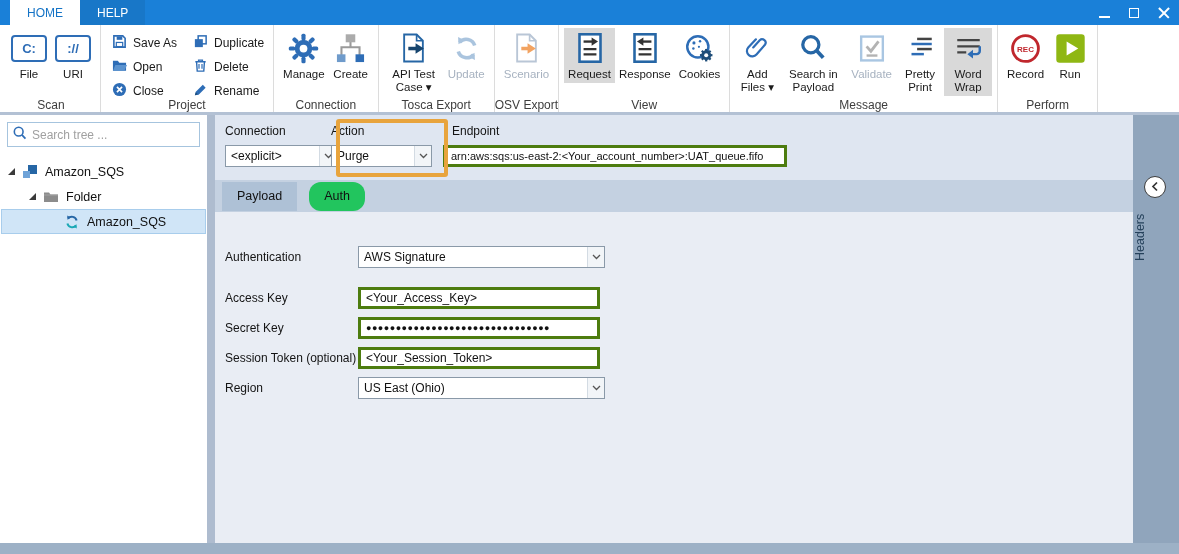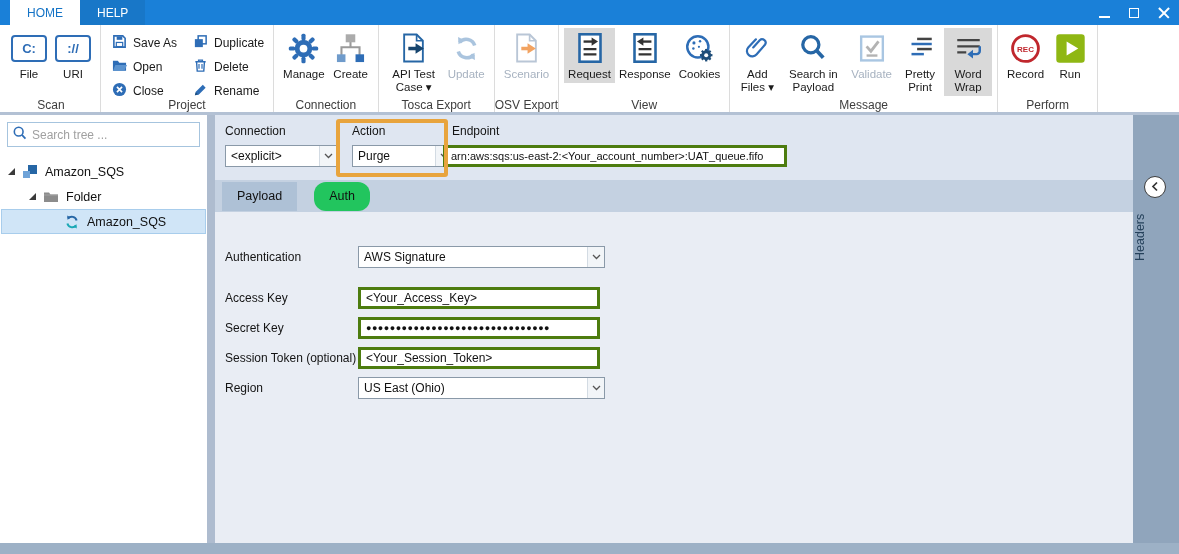--- a/index.html
+++ b/index.html
@@ -61,21 +61,21 @@
   .conn-band { height:65px; background:#dfe6f1; position:relative; flex:0 0 65px; }
   .fgroup { position:absolute; top:9px; }
   .flab { font-size:12px; color:#141414; margin-bottom:7px; display:block; }
   .combo { display:flex; align-items:stretch; background:#fff; border:1px solid #8a99a8; height:22px; }
   .combo-text { flex:1; padding:3px 5px 0; font-size:12px; color:#111; white-space:nowrap; overflow:hidden; }
   .combo-btn { width:17px; display:flex; align-items:center; justify-content:center; border-left:1px solid #d3dbe3; background:#f2f5f8; }
   .tinput { border:3px solid #4d7c0f; background:#fff; height:22px; font-family:inherit; font-size:11px; color:#111; padding:0 5px; width:100%; outline:none; }
   .hl-box { position:absolute; left:121px; top:4px; width:112px; height:58px; border:4px solid #e8a43d; border-radius:3px; pointer-events:none; }
 
   
-  .tabstrip { height:32px; background:#c4d1e1; display:flex; align-items:center; padding-left:7px; gap:17px; flex:0 0 32px; }
+  .tabstrip { height:32px; background:#c4d1e1; display:flex; align-items:center; padding-left:7px; gap:12px; flex:0 0 32px; }
   .tab { height:29px; display:flex; align-items:center; padding:0 15px; font-size:12.5px; color:#111; cursor:default; }
   .tab.inactive { background:#aec1d6; }
   .tab.active { background:#22c55e;border-radius:12px; }
 
   
   .content { flex:1; padding-top:34px; }
   .frow { display:flex; align-items:center; margin:0 0 8px 10px; }
   .frow.gap-after { margin-bottom:19px; }
   .flabel { width:133px; font-size:12px; color:#141414; flex:0 0 133px; }
   .w247 { width:247px; } .w242 { width:242px; }
@@ -450,21 +450,21 @@
           <span class="flab">Connection</span>
           <div class="combo">
             <span class="combo-text">&lt;explicit&gt;</span>
             <span class="combo-btn">
                 <svg width="9" height="6" viewBox="0 0 9 6">
                   <path d="M1 1l3.5 3.5L8 1" stroke="#555" stroke-width="1.3" fill="none"></path>
                 </svg>
               </span>
           </div>
         </div>
-        <div class="fgroup" style="left:137px;width:101px">
+        <div class="fgroup" style="left:116px;width:101px">
           <span class="flab">Action</span>
           <div class="combo">
             <span class="combo-text">Purge</span>
             <span class="combo-btn">
                 <svg width="9" height="6" viewBox="0 0 9 6">
                   <path d="M1 1l3.5 3.5L8 1" stroke="#555" stroke-width="1.3" fill="none"></path>
                 </svg>
               </span>
           </div>
         </div>

